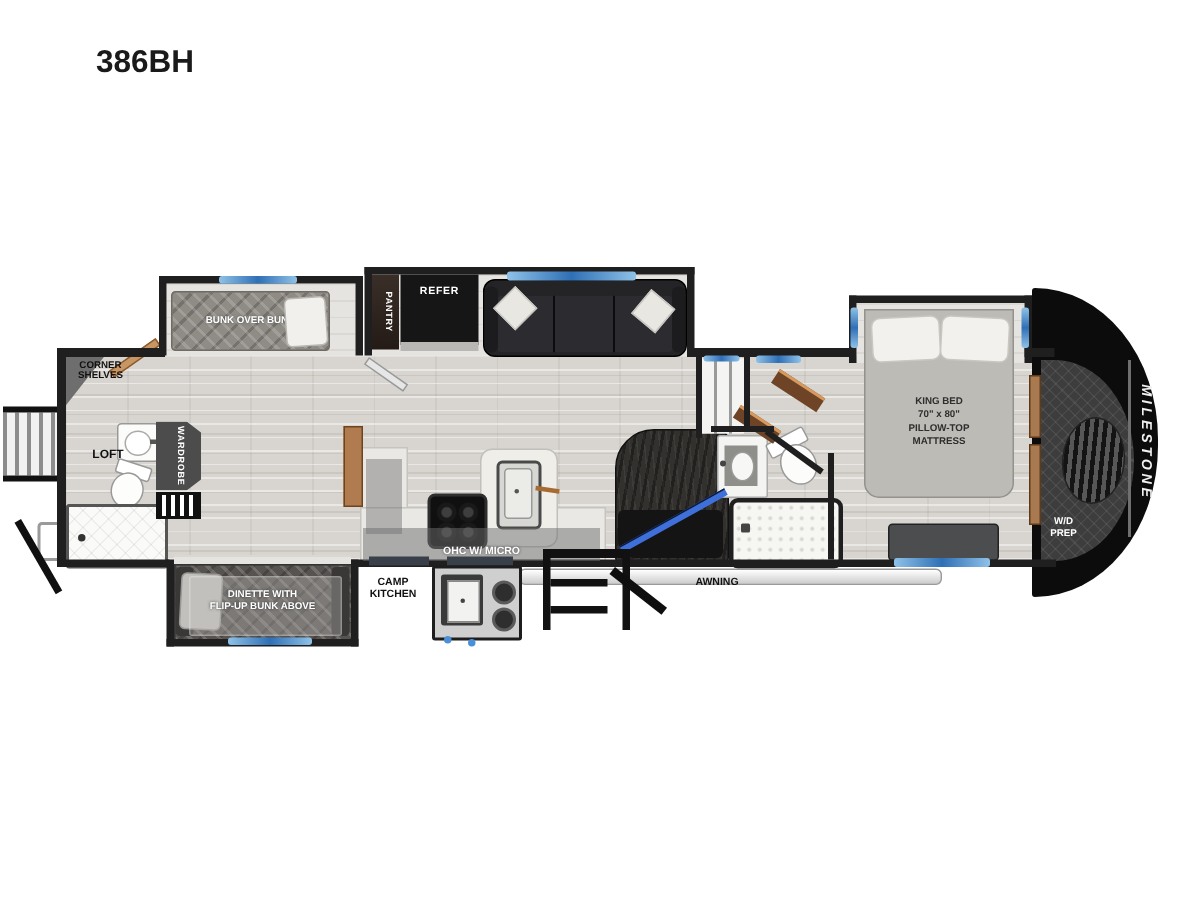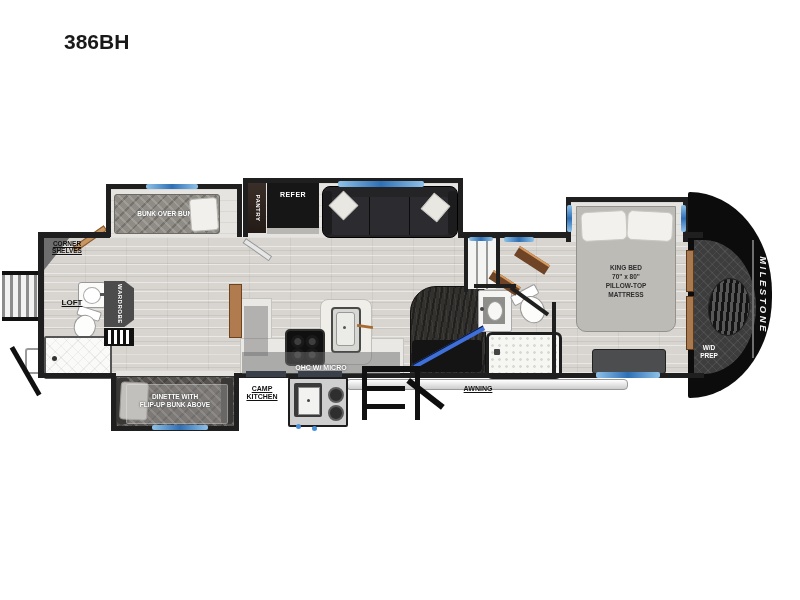--- a/index.html
+++ b/index.html
@@ -9,21 +9,21 @@
   .wall{position:absolute;background:#1f1f1f;z-index:5;}
   .floor{position:absolute;background-color:#d8d5d0;z-index:1;
     background-image:
       repeating-linear-gradient(180deg, rgba(255,255,255,0.45) 0 1px, transparent 1px 9px),
       repeating-linear-gradient(180deg, rgba(120,110,100,0.14) 0 1px, transparent 1px 13px),
       repeating-linear-gradient(90deg, rgba(120,110,100,0.10) 0 1px, transparent 1px 41px);}
   .slidefloor{position:absolute;background-color:#e6e4e0;z-index:1;
     background-image:repeating-linear-gradient(180deg, rgba(120,110,100,0.10) 0 1px, transparent 1px 11px);}
   .window{position:absolute;background:linear-gradient(90deg,#8fc2e8,#2f6fb5,#8fc2e8);border-radius:2px;z-index:6;}
   .windowv{position:absolute;background:linear-gradient(180deg,#8fc2e8,#2f6fb5,#8fc2e8);border-radius:2px;z-index:6;}
-  .lbl{position:absolute;color:#111;font-weight:bold;white-space:pre-line;text-align:center;z-index:7;line-height:1.15;text-decoration:underline;}
+  .lbl{position:absolute;color:#111;font-weight:bold;white-space:pre-line;text-align:center;z-index:7;line-height:1.15;}
   .wlbl{position:absolute;color:#fff;font-weight:bold;white-space:pre-line;text-align:center;z-index:7;line-height:1.3;}
   .tex-bunk{background-image:
       repeating-linear-gradient(45deg, rgba(255,255,255,0.16) 0 2px, transparent 2px 7px),
       repeating-linear-gradient(-45deg, rgba(0,0,0,0.18) 0 2px, transparent 2px 9px);}
   .hatch{background-image:
       repeating-linear-gradient(45deg, rgba(255,255,255,0.07) 0 1px, transparent 1px 6px),
       repeating-linear-gradient(-45deg, rgba(255,255,255,0.06) 0 1px, transparent 1px 6px);}
 </style>
 </head>
 <body>

